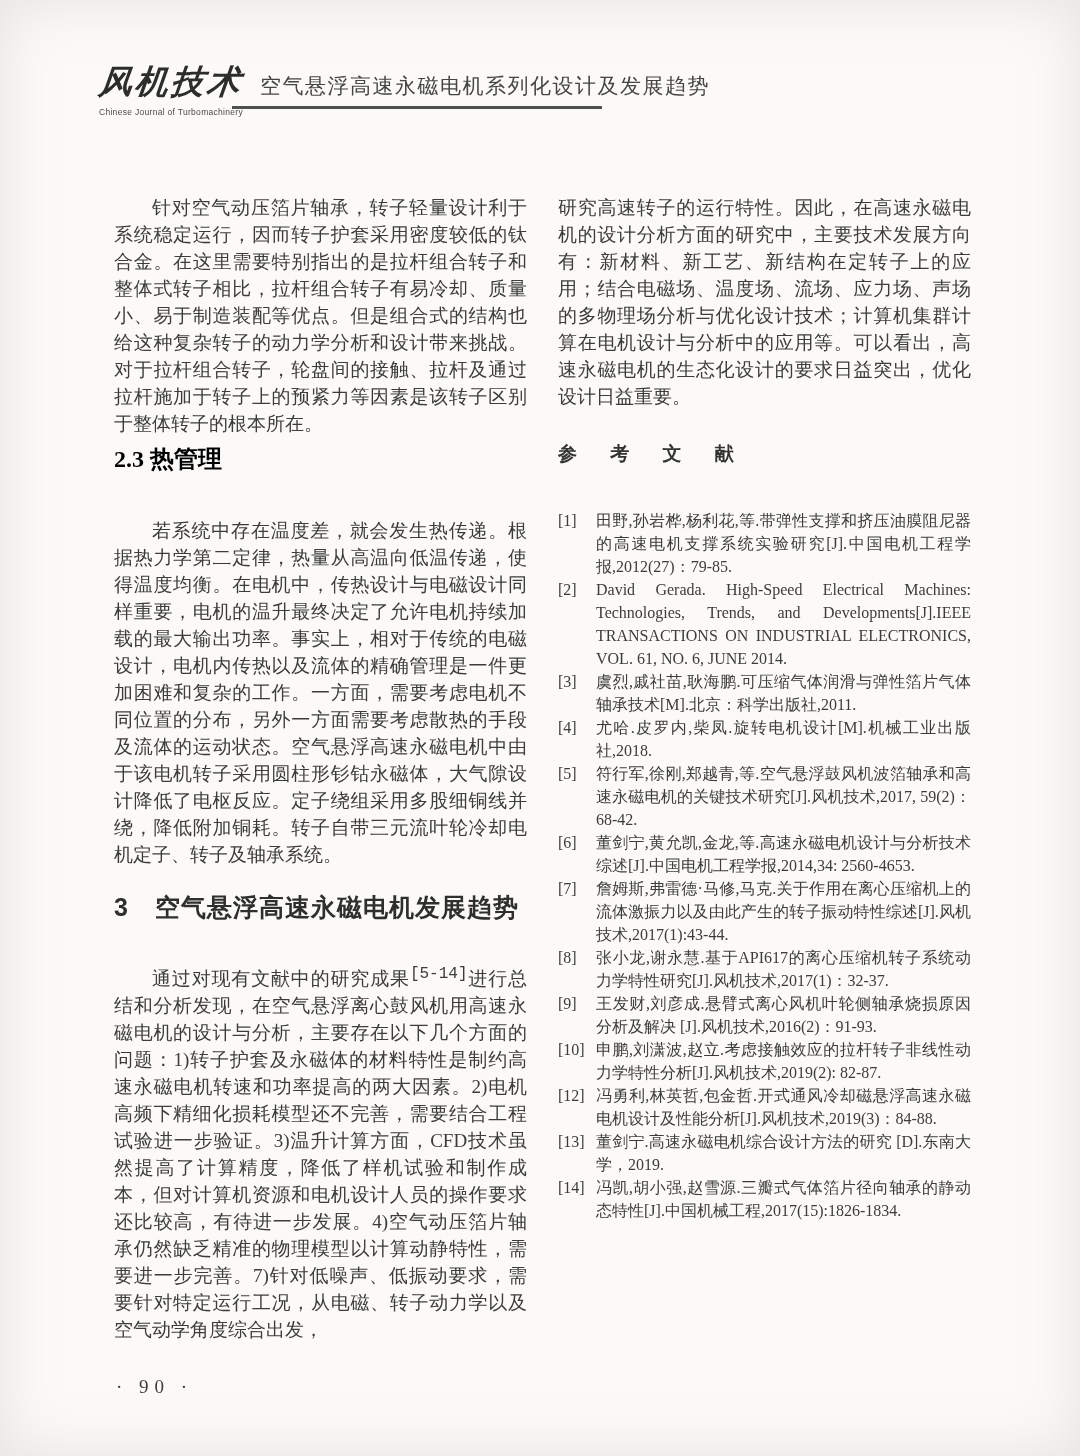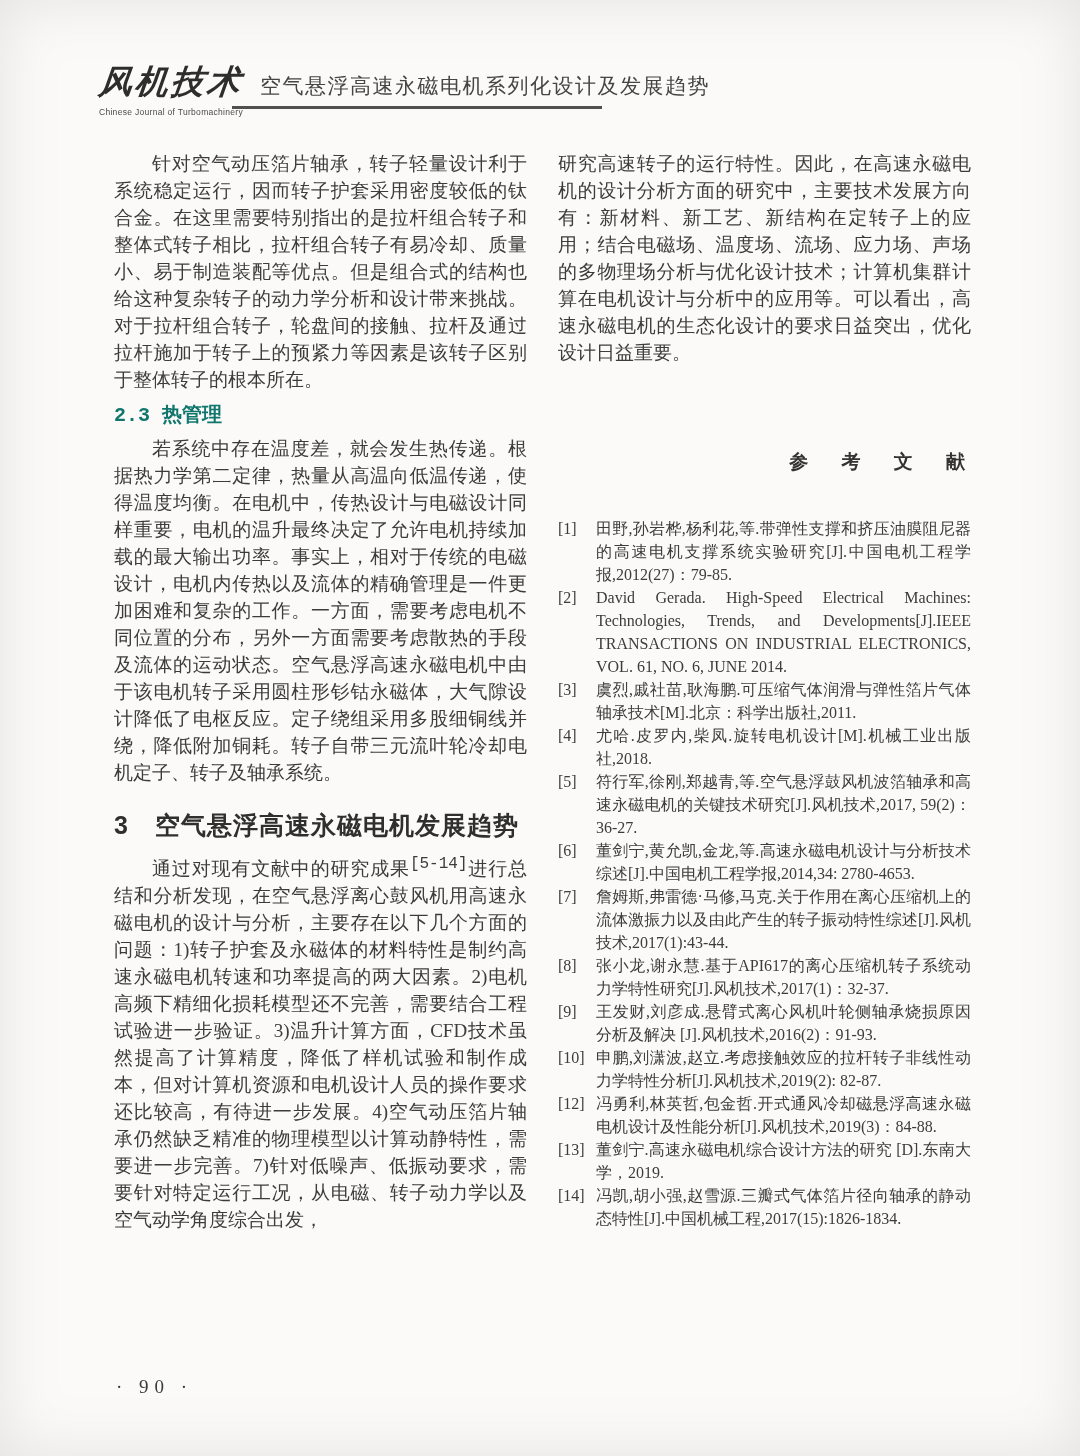--- a/index.html
+++ b/index.html
@@ -64,35 +64,35 @@
     top: 150px;
     width: 413px;
     font-size: 19px;
     line-height: 27px;
     text-align: justify;
     color: #3c3c3a;
   }
   .col-left  { left: 114px; }
   .col-right { left: 558px; }
 
-  .para { text-align: justify; }
+  .para { text-align: justify; margin-top: 44px; }
   .para.indent { text-indent: 2em; }
 
   sup.cite {
     font-size: 16px;
     line-height: 0;
     vertical-align: super;
     font-family: Liberation Mono, monospace;
   }
 
   .h-sub {
-    font-family: Liberation Mono, monospace;
-    font-weight: bold;
-    font-size: 20px;
-    color: #0f766e;
+    font-family: Liberation Serif, serif;
+    font-weight: bold;
+    font-size: 24px;
+    color: #000000;
     margin-top: 9px;
     margin-bottom: 6px;
     text-align: left;
   }
   .h-section {
     display: flex;
     align-items: baseline;
     gap: 26px;
     font-family: "Liberation Sans", "DejaVu Sans", sans-serif;
     font-weight: bold;
@@ -103,24 +103,24 @@
     letter-spacing: 1px;
     text-align: left;
   }
 
   
   .refs-heading {
     font-family: "Liberation Sans", "DejaVu Sans", sans-serif;
     font-weight: bold;
     font-size: 19px;
     color: #333331;
-    text-align: right;
+    text-align: left;
     word-spacing: 16px;
     letter-spacing: 6px;
-    margin-top: 82px;
+    margin-top: 30px;
     margin-bottom: 42px;
   }
   .refs-list {
     list-style: none;
     font-size: 16px;
     line-height: 23px;
     color: #3c3c3a;
   }
   .ref-item {
     display: flex;
@@ -184,25 +184,25 @@
       <li class="ref-item">
         <span class="ref-label">[3]</span>
         <span class="ref-text">虞烈,戚社苗,耿海鹏.可压缩气体润滑与弹性箔片气体轴承技术[M].北京：科学出版社,2011.</span>
       </li>
       <li class="ref-item">
         <span class="ref-label">[4]</span>
         <span class="ref-text">尤哈.皮罗内,柴凤.旋转电机设计[M].机械工业出版社,2018.</span>
       </li>
       <li class="ref-item">
         <span class="ref-label">[5]</span>
-        <span class="ref-text">符行军,徐刚,郑越青,等.空气悬浮鼓风机波箔轴承和高速永磁电机的关键技术研究[J].风机技术,2017, 59(2)：36-27.</span>
+        <span class="ref-text">符行军,徐刚,郑越青,等.空气悬浮鼓风机波箔轴承和高速永磁电机的关键技术研究[J].风机技术,2017, 59(2)：68-42.</span>
       </li>
       <li class="ref-item">
         <span class="ref-label">[6]</span>
-        <span class="ref-text">董剑宁,黄允凯,金龙,等.高速永磁电机设计与分析技术综述[J].中国电机工程学报,2014,34: 2780-4653.</span>
+        <span class="ref-text">董剑宁,黄允凯,金龙,等.高速永磁电机设计与分析技术综述[J].中国电机工程学报,2014,34: 2560-4653.</span>
       </li>
       <li class="ref-item">
         <span class="ref-label">[7]</span>
         <span class="ref-text">詹姆斯,弗雷德·马修,马克.关于作用在离心压缩机上的流体激振力以及由此产生的转子振动特性综述[J].风机技术,2017(1):43-44.</span>
       </li>
       <li class="ref-item">
         <span class="ref-label">[8]</span>
         <span class="ref-text">张小龙,谢永慧.基于API617的离心压缩机转子系统动力学特性研究[J].风机技术,2017(1)：32-37.</span>
       </li>
       <li class="ref-item">

